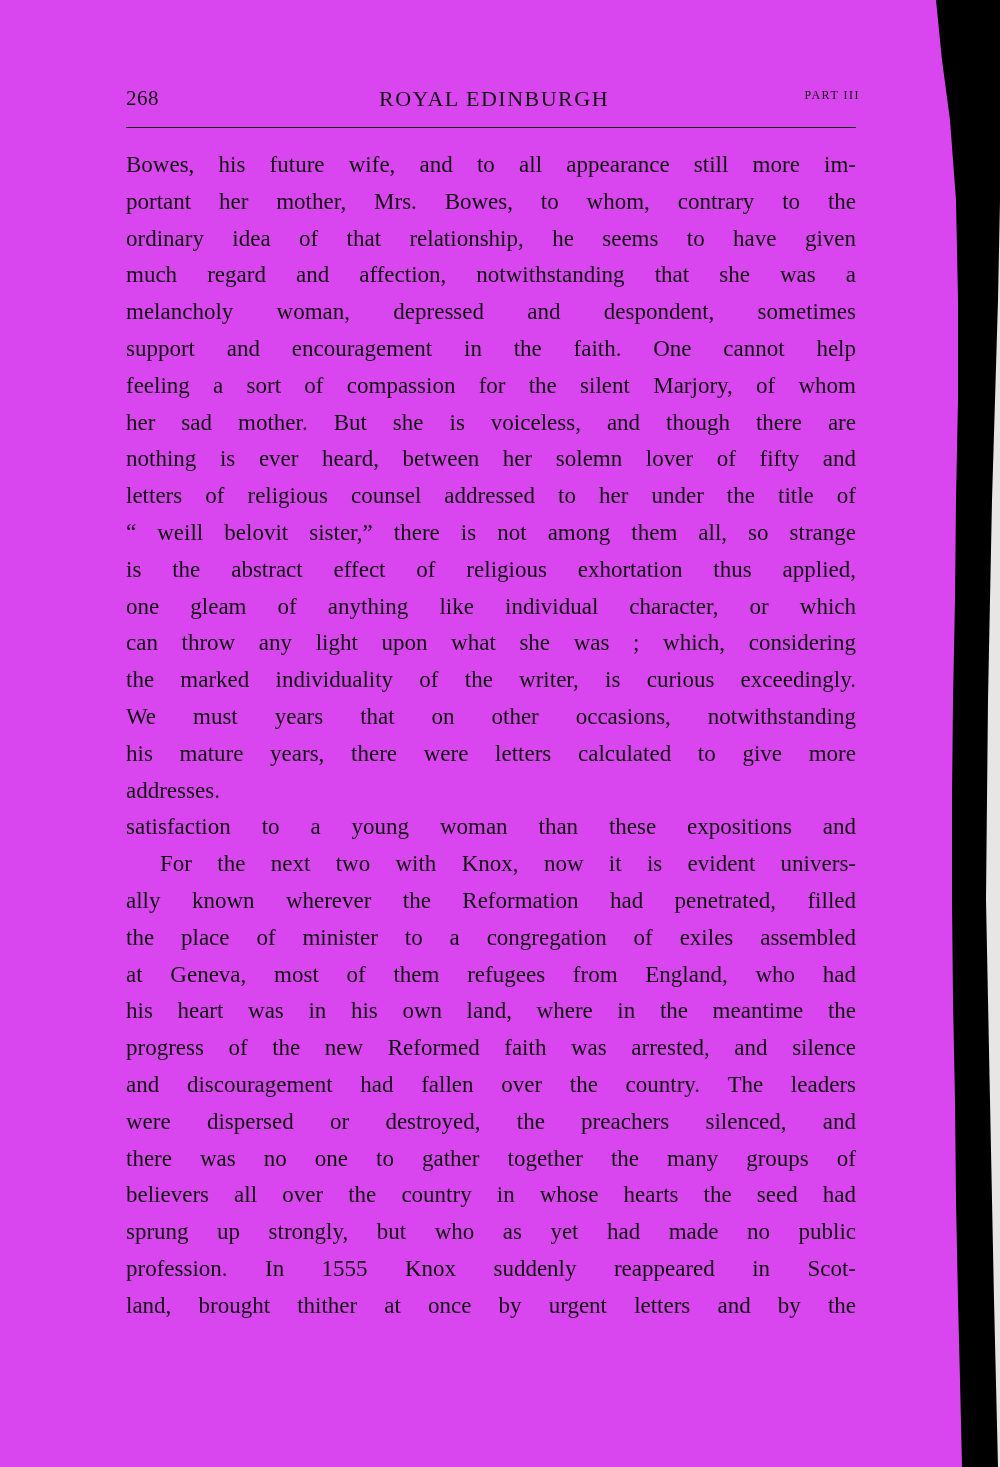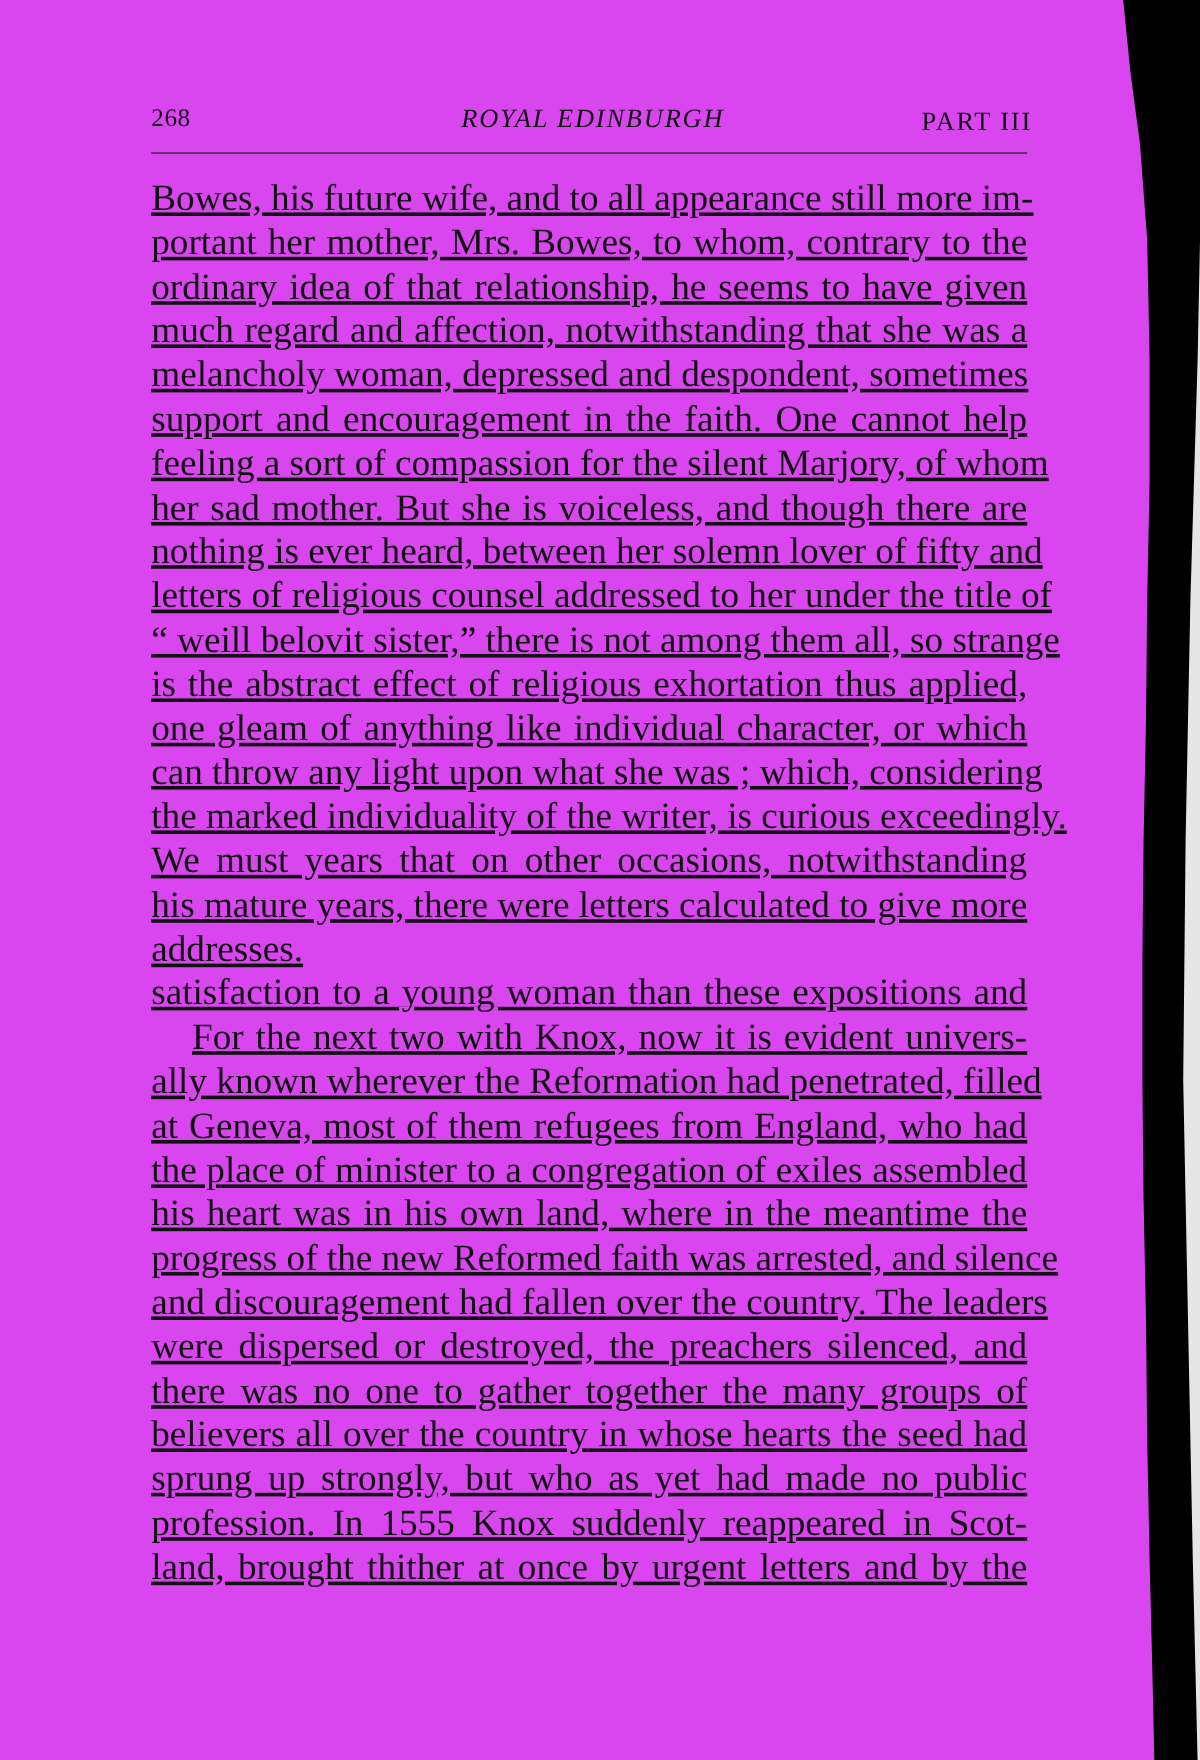--- a/index.html
+++ b/index.html
@@ -35,50 +35,48 @@
       top: 0;
       font-size: 21px;
       letter-spacing: 0.5px;
     }
     .running-title {
       position: absolute;
       left: 0;
       width: 100%;
       top: 0;
       text-align: center;
-      font-style: italic;
       font-size: 22px;
       letter-spacing: 1.5px;
       padding-left: 6px;
       box-sizing: border-box;
     }
     .part-label {
       position: absolute;
       right: -4px;
       top: 2px;
-      font-size: 22px;
+      font-size: 12px;
       letter-spacing: 1.5px;
       font-variant: small-caps;
     }
     .head-rule {
       position: absolute;
       left: 126px;
       top: 127px;
       width: 730px;
       height: 0;
       border-top: 1.5px solid #222;
     }
     .body-text {
       position: absolute;
       left: 126px;
       top: 147px;
       width: 730px;
-      font-size: 31px;
+      font-size: 23px;
       line-height: 36.8px;
-      text-decoration: underline;
     }
     .line {
       display: block;
       white-space: nowrap;
       text-align: justify;
       text-align-last: justify;
       height: 36.8px;
     }
     .line.last {
       text-align-last: left;
@@ -122,22 +120,22 @@
       <span class="line">is the abstract effect of religious exhortation thus applied,</span>
       <span class="line">one gleam of anything like individual character, or which</span>
       <span class="line">can throw any light upon what she was ; which, considering</span>
       <span class="line">the marked individuality of the writer, is curious exceedingly.</span>
       <span class="line">We must years that on other occasions, notwithstanding</span>
       <span class="line">his mature years, there were letters calculated to give more</span>
       <span class="line last">addresses.</span>
       <span class="line">satisfaction to a young woman than these expositions and</span>
       <span class="line indent">For the next two with Knox, now it is evident univers-</span>
       <span class="line">ally known wherever the Reformation had penetrated, filled</span>
+      <span class="line">the place of minister to a congregation of exiles assembled</span>
       <span class="line">at Geneva, most of them refugees from England, who had</span>
-      <span class="line">the place of minister to a congregation of exiles assembled</span>
       <span class="line">his heart was in his own land, where in the meantime the</span>
       <span class="line">progress of the new Reformed faith was arrested, and silence</span>
       <span class="line">and discouragement had fallen over the country.  The leaders</span>
       <span class="line">were dispersed or destroyed, the preachers silenced, and</span>
       <span class="line">there was no one to gather together the many groups of</span>
       <span class="line">believers all over the country in whose hearts the seed had</span>
       <span class="line">sprung up strongly, but who as yet had made no public</span>
       <span class="line">profession.  In 1555 Knox suddenly reappeared in Scot-</span>
       <span class="line">land, brought thither at once by urgent letters and by the</span>
     </div>

